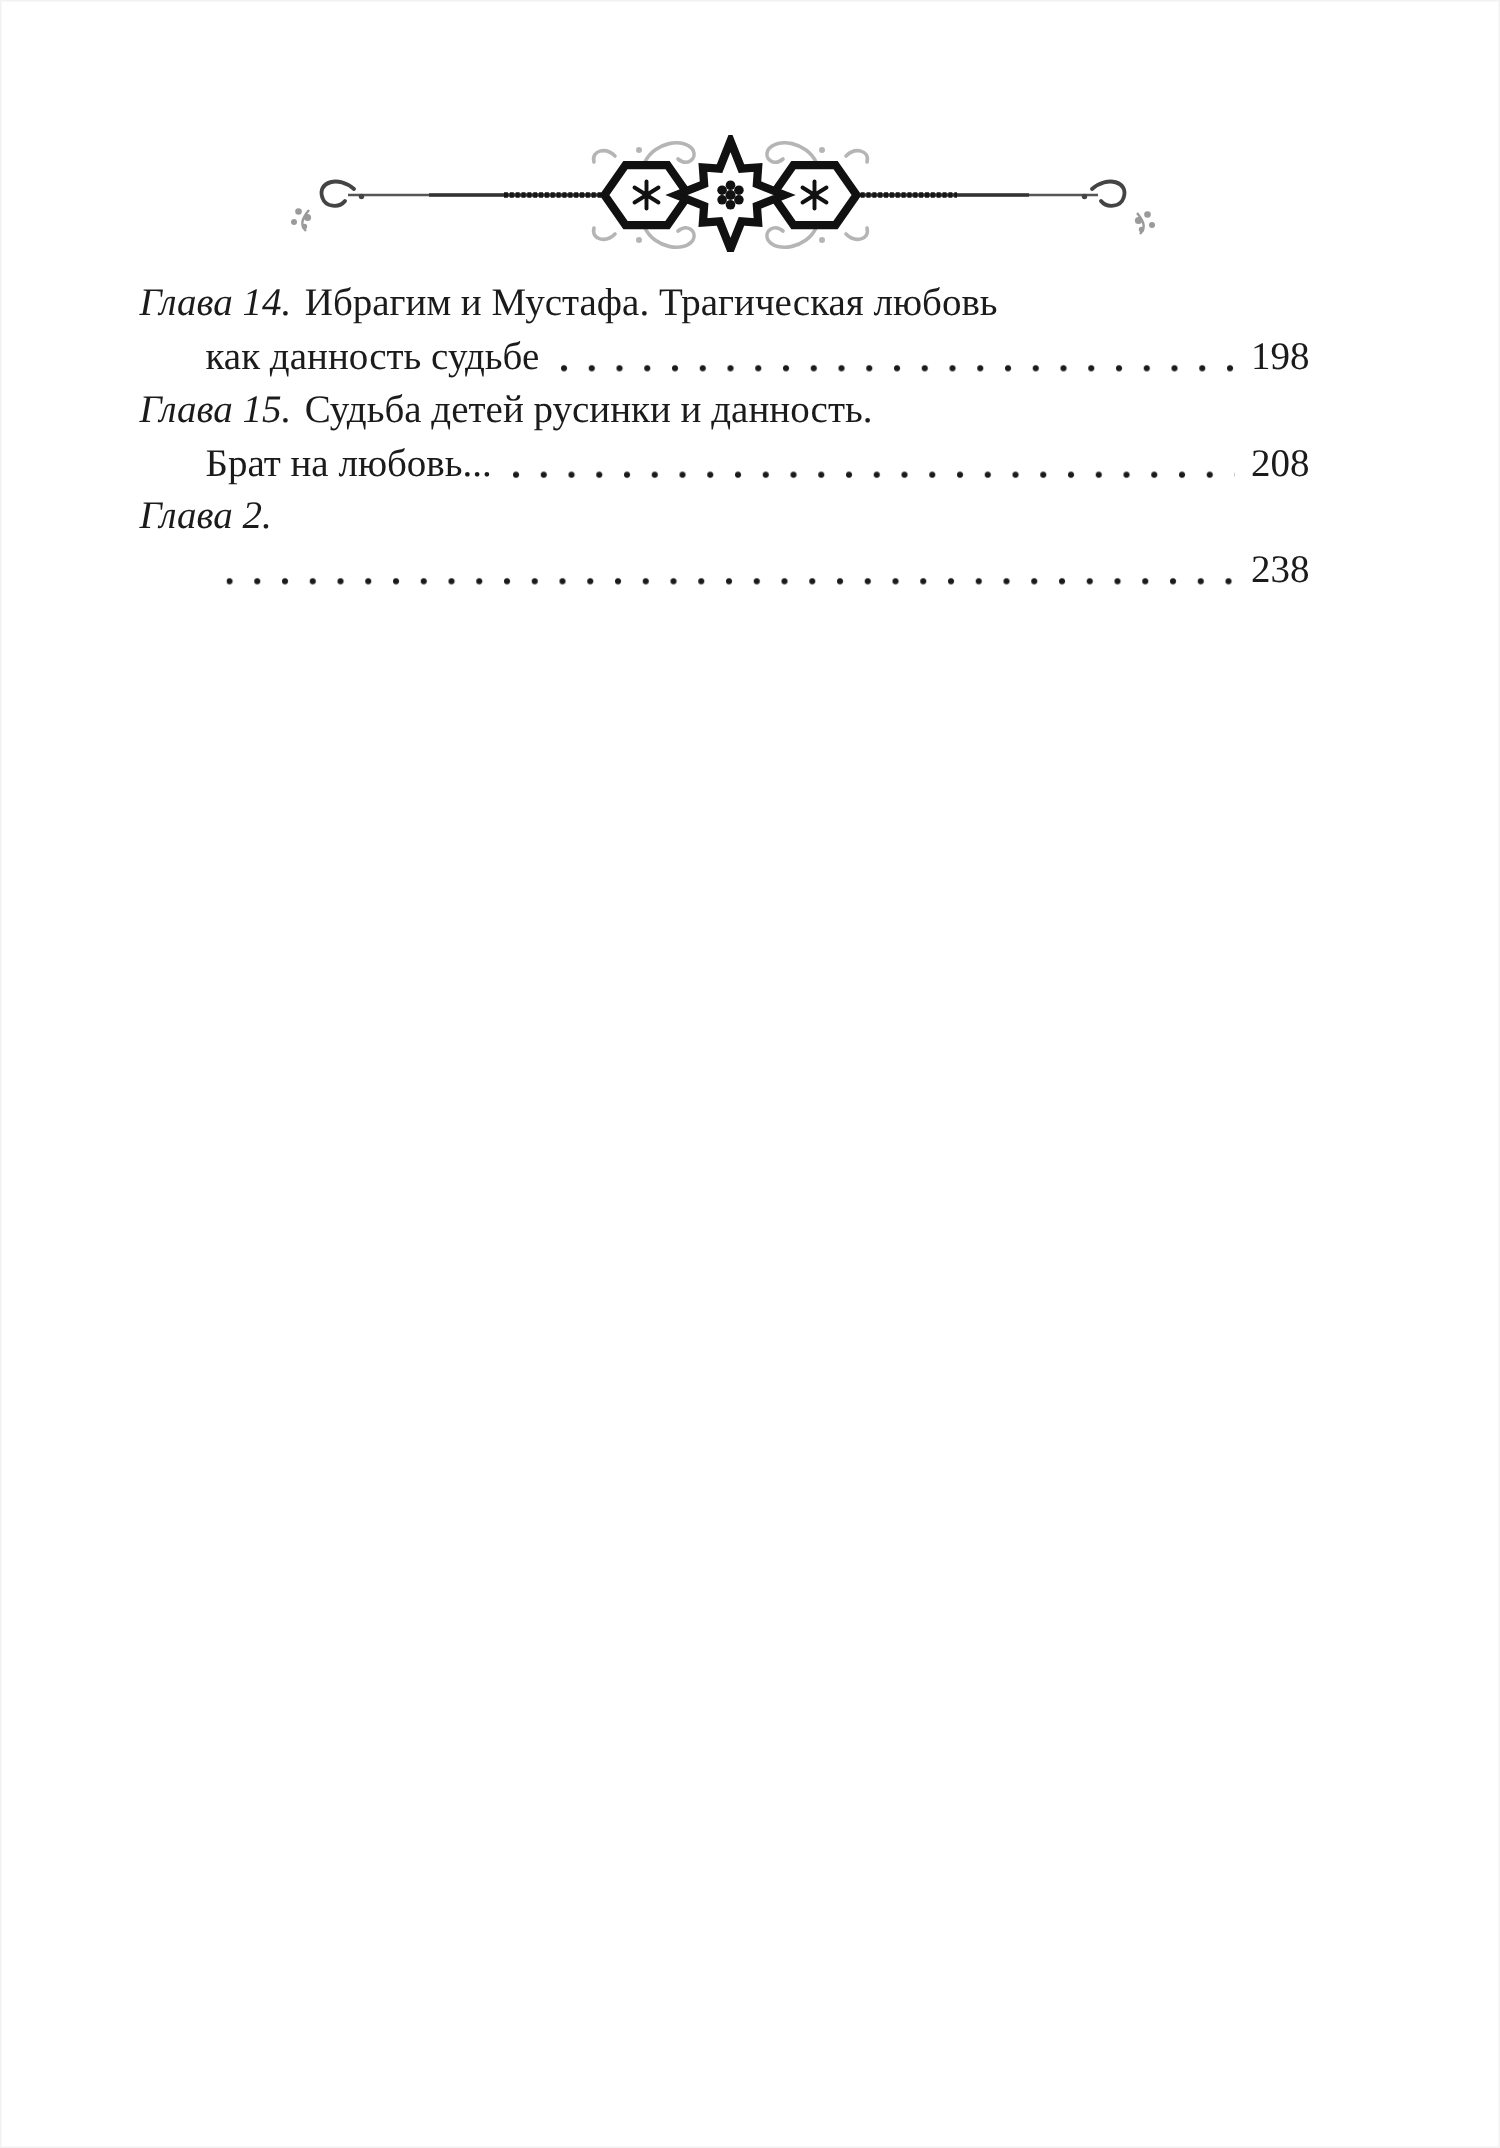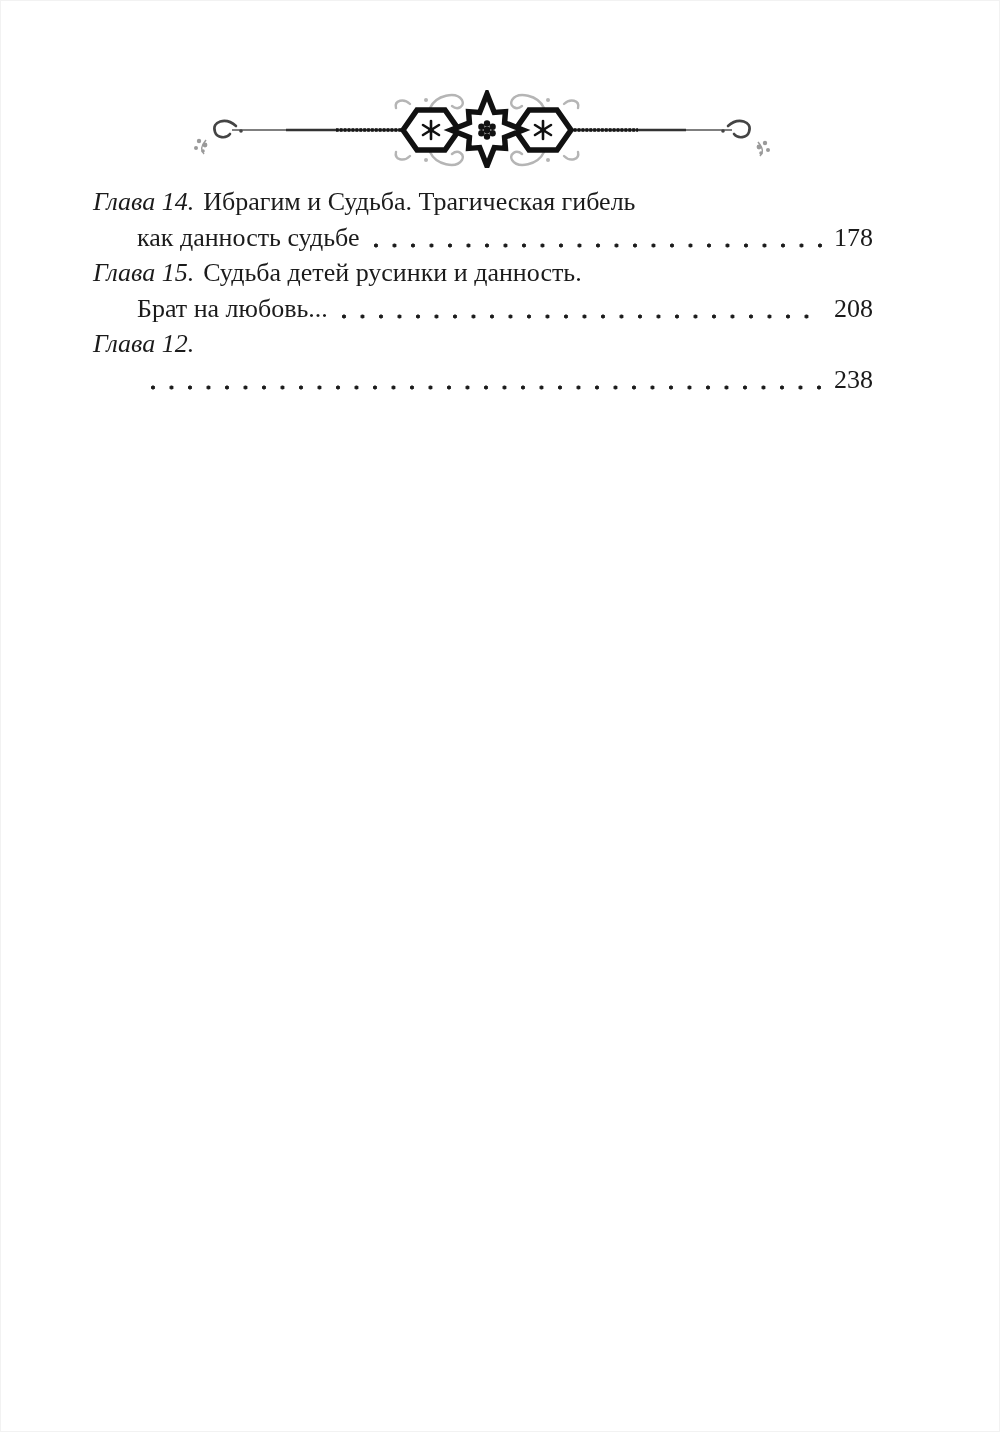--- a/index.html
+++ b/index.html
@@ -142,45 +142,45 @@
       </g>
       <path d="M 572,52 C 577,58 578,62 574,66" fill="none" stroke="#9a9a9a" stroke-width="1.6"></path>
     </g>
   </svg>
 
   <div class="toc">
 
     <div class="entry">
       <div class="line">
         <span class="chapter">Глава 14.</span>
-        <span class="title">Ибрагим и Судьба. Трагическая гибель</span>
+        <span class="title">Ибрагим и Мустафа. Трагическая любовь</span>
       </div>
       <div class="line cont">
         <span>как данность судьбе</span>
         <span class="leader"></span>
-        <span class="pagenum">178</span>
+        <span class="pagenum">198</span>
       </div>
     </div>
 
     <div class="entry">
       <div class="line">
         <span class="chapter">Глава 15.</span>
         <span class="title">Судьба детей русинки и данность.</span>
       </div>
       <div class="line cont">
         <span>Брат на любовь...</span>
         <span class="leader"></span>
         <span class="pagenum">208</span>
       </div>
     </div>
 
 
     <div class="entry">
       <div class="line">
-        <span class="chapter">Глава 12.</span>
+        <span class="chapter">Глава 2.</span>
       </div>
       <div class="line cont">
         <span class="leader"></span>
         <span class="pagenum">238</span>
       </div>
     </div>
 
   </div>
 </div>
 

